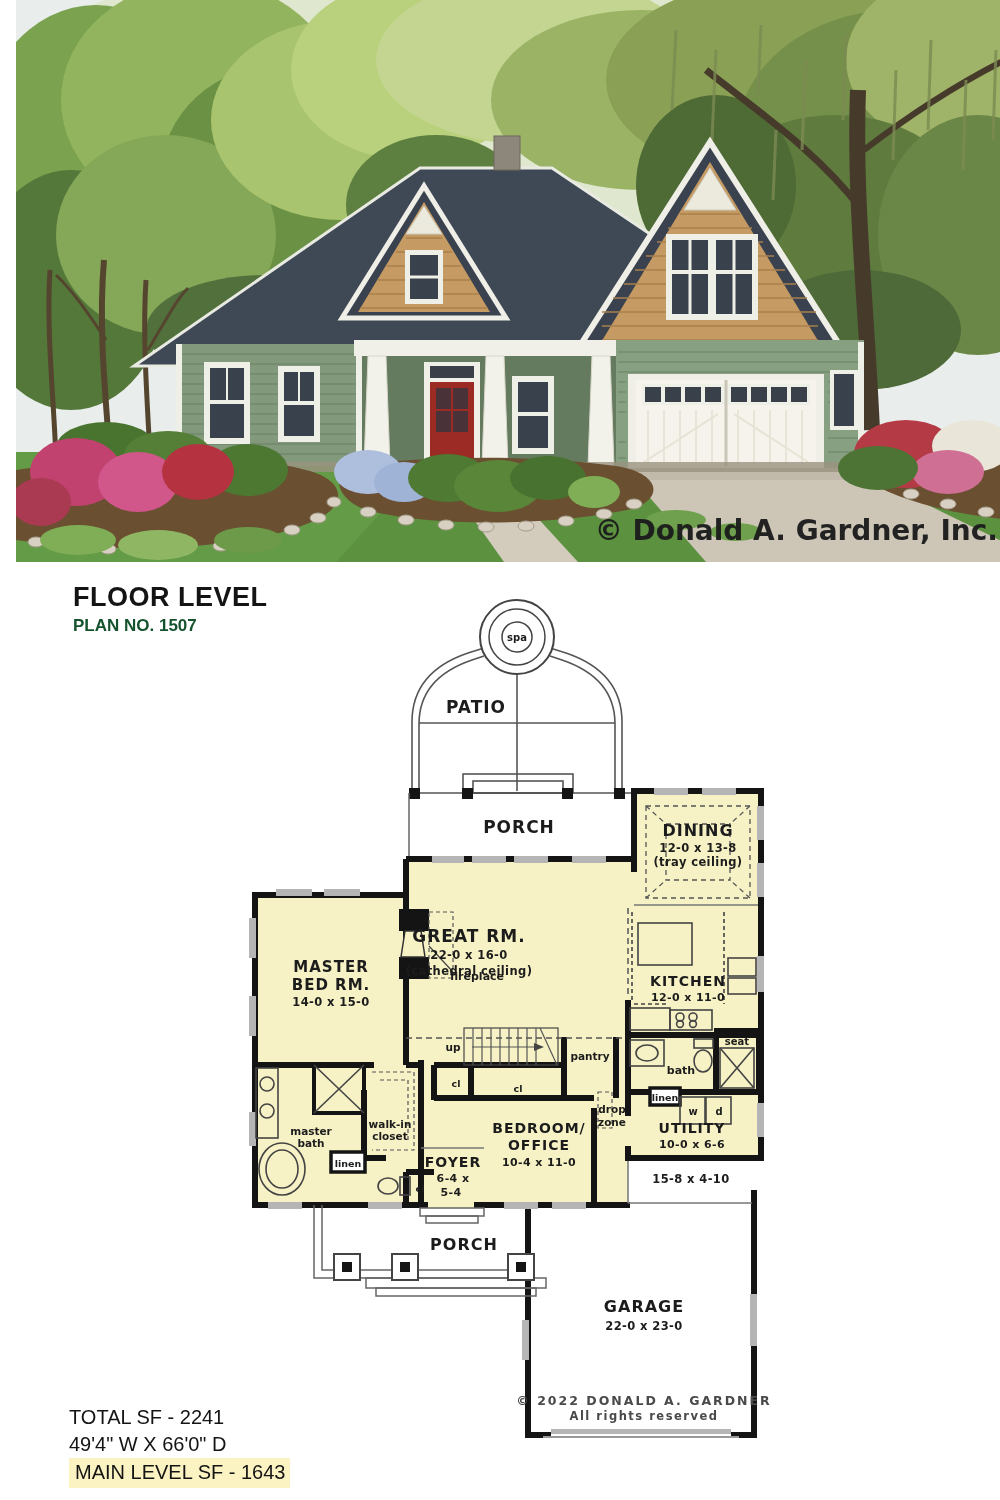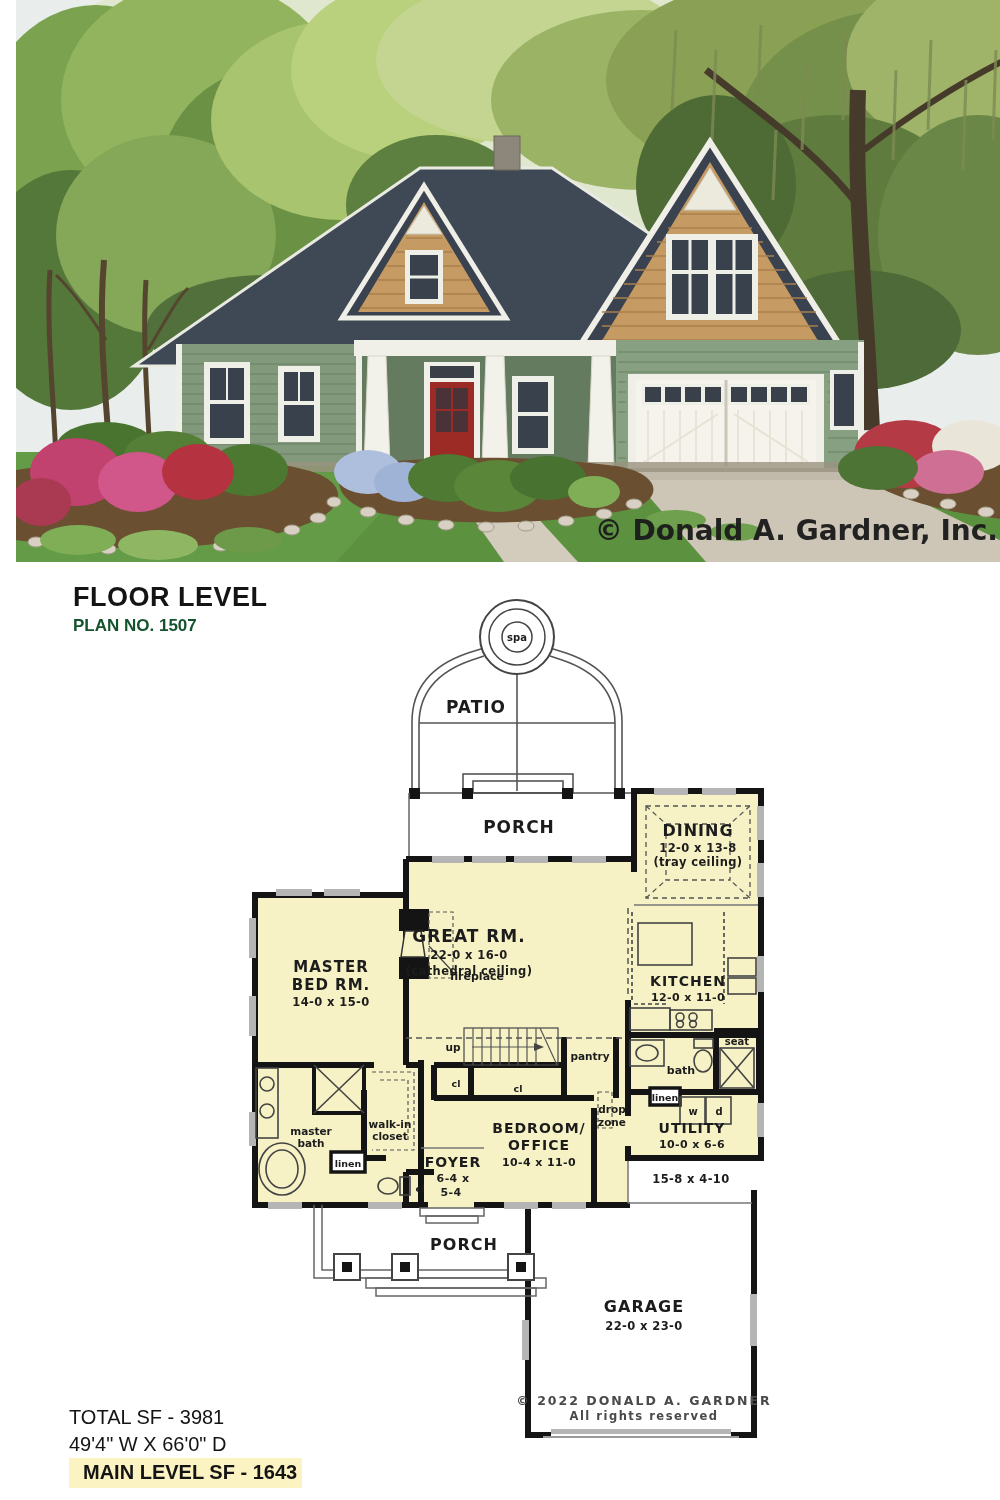--- a/index.html
+++ b/index.html
@@ -4,21 +4,21 @@
 <style>
   html,body{margin:0;padding:0;background:#fff;}
   .page{position:relative;width:1000px;height:1500px;background:#fff;overflow:hidden;
         font-family:"Liberation Sans",sans-serif;color:#111;margin-left:16px;}
   .photo-wrap{position:absolute;left:0;top:0;width:1000px;height:562px;}
   .plan-wrap{position:absolute;left:0;top:560px;width:996px;height:940px;}
   .title-block{position:absolute;left:57px;top:582px;}
   .title-block h1{margin:0;font-size:27px;font-weight:bold;letter-spacing:.5px;color:#141414;}
   .title-block .sub{margin-top:3px;font-size:17px;font-weight:bold;color:#14532d;}
   .summary{position:absolute;left:53px;top:1404px;font-size:20px;line-height:27px;color:#141414;}
-  .summary .hl{background:#fcf3c3;padding:1px 5px 2px 14px;display:inline-block;font-weight:bold;}
+  .summary .hl{background:#fcf3c3;padding:1px 5px 2px 6px;display:inline-block;}
   svg text{font-family:"DejaVu Sans",sans-serif;fill:#1c1c1c;}
   .rm{font-weight:bold;letter-spacing:1px;}
   .dim{font-weight:bold;letter-spacing:.4px;}
   .sm{font-weight:bold;}
   .copy{fill:#4a4a4a;font-weight:bold;}
 </style>
 </head>
 <body>
 
 <div class="page">
@@ -562,18 +562,18 @@
 
     <text class="rm" x="628" y="752" text-anchor="middle" font-size="16">GARAGE</text>
     <text class="dim" x="628" y="770" text-anchor="middle" font-size="11.5">22-0 x 23-0</text>
 
     <text class="copy" x="628" y="845" text-anchor="middle" font-size="12.5" letter-spacing="2">© 2022 DONALD A. GARDNER</text>
     <text class="copy" x="628" y="860" text-anchor="middle" font-size="11.5" letter-spacing="1.5">All rights reserved</text>
   </svg>
   </div>
 
   <div class="summary">
-    <div>TOTAL SF - 3981</div>
+    <div>TOTAL SF - 2241</div>
     <div>49'4" W X 66'0" D</div>
     <div><span class="hl">MAIN LEVEL SF - 1643</span></div>
   </div>
 
 </div>
 
 </body></html>

